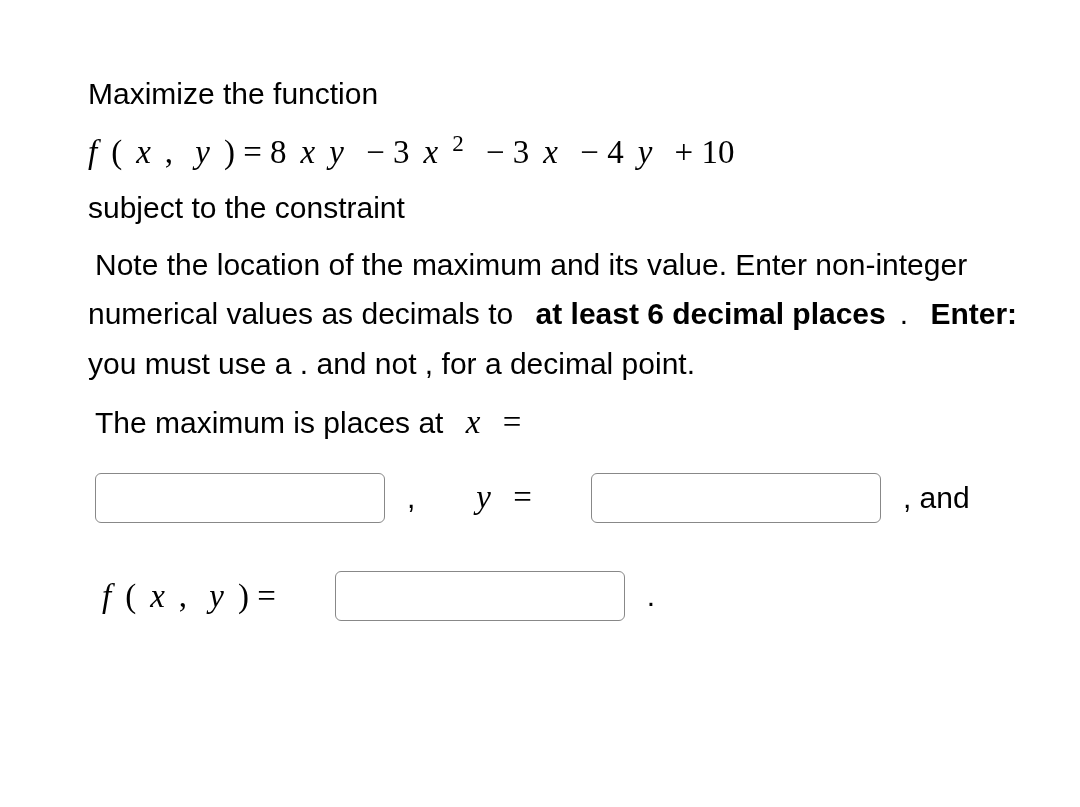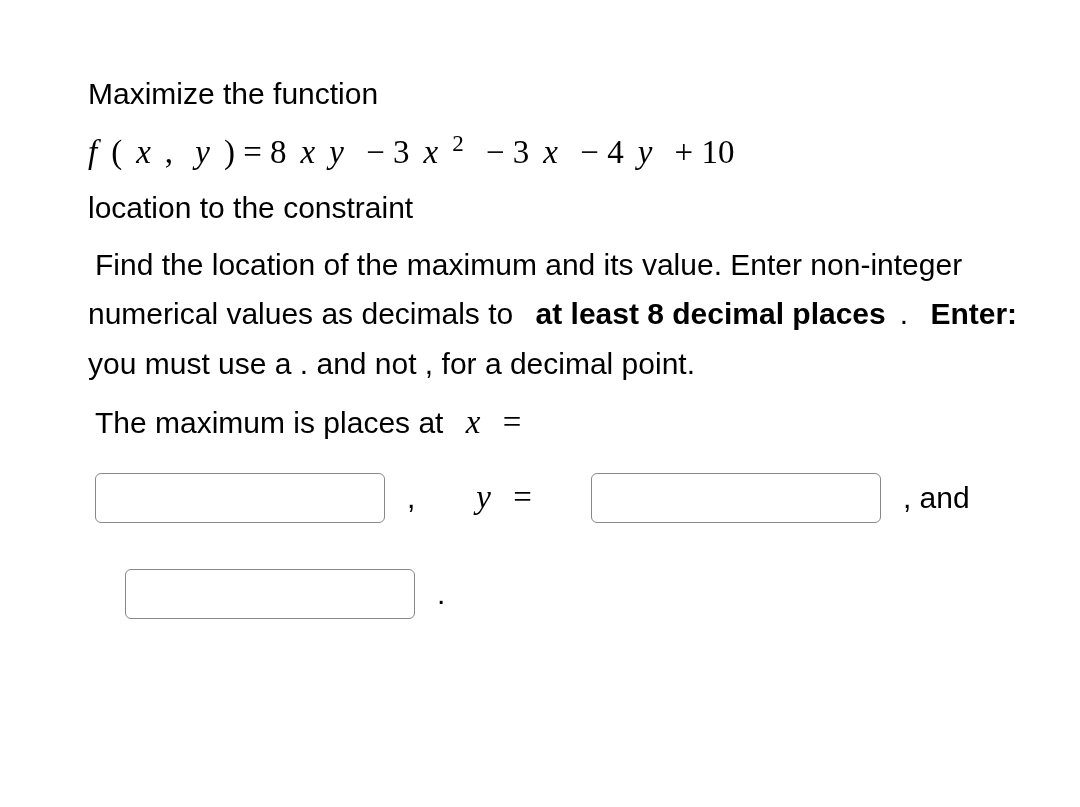--- a/index.html
+++ b/index.html
@@ -72,39 +72,40 @@
 </head>
 <body>
 
 <div class="content">
   <div class="para">Maximize the function</div>
 
   <div class="equation-line">
     <span class="var">f</span><span>(</span><span class="var">x</span><span>, </span><span class="var">y</span><span>) = 8</span><span class="var">x</span><span class="var">y</span><span> − 3</span><span class="var">x</span><span class="sup">2</span><span> − 3</span><span class="var">x</span><span> − 4</span><span class="var">y</span><span> + 10</span>
   </div>
 
-  <div class="para">location to the constraint</div>
+  <div class="para">subject to the constraint</div>
 
 
   <div class="para">
-    <span>Find the location of the maximum and its value. Enter non-integer numerical values as decimals to </span><strong>at least 8 decimal places</strong><span>. </span><strong>Enter:</strong><span> you must use a . and not , for a decimal point.</span>
+    <span>Note the location of the maximum and its value. Enter non-integer numerical values as decimals to </span><strong>at least 6 decimal places</strong><span>. </span><strong>Enter:</strong><span> you must use a . and not , for a decimal point.</span>
   </div>
 
   <div class="para">
     <span>The maximum is places at </span><span class="math">x</span><span class="math-upright"> =</span>
   </div>
 
   <div class="row">
     <input type="text" value="" style="">
     <span>,</span>
     <span style="width:10px;"></span>
     <span class="math-part"><span class="math">y</span><span class="math-upright"> =</span></span>
     <span style="width:8px;"></span>
     <input type="text" value="" style="">
     <span>, and</span>
   </div>
 
   <div class="row fxy-row">
+    <span class="math-part"><span class="math">f</span><span class="math-upright">(</span><span class="math">x</span><span class="math-upright">, </span><span class="math">y</span><span class="math-upright">) =</span></span>
     <span style="width:8px;"></span>
     <input type="text" value="" style="">
     <span>.</span>
   </div>
 </div>
 
 </body></html>

